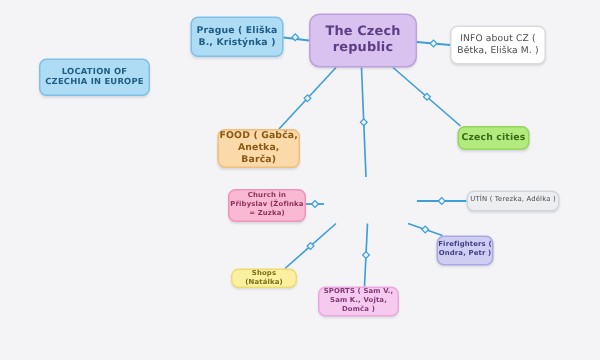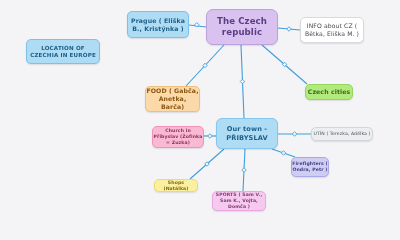--- a/index.html
+++ b/index.html
@@ -199,23 +199,20 @@
   </div>
 
   <div class="node n-food">
     <span>FOOD ( Gabča, Anetka, Barča)</span>
   </div>
 
   <div class="node n-cities">
     <span>Czech cities</span>
   </div>
 
-  <div class="node n-town">
-    <span>Our town - PŘIBYSLAV</span>
-  </div>
 
   <div class="node n-church">
     <span>Church in Přibyslav (Žofinka = Zuzka)</span>
   </div>
 
   <div class="node n-utin">
     <span>UTÍN ( Terezka, Adélka )</span>
   </div>
 
   <div class="node n-shops">

